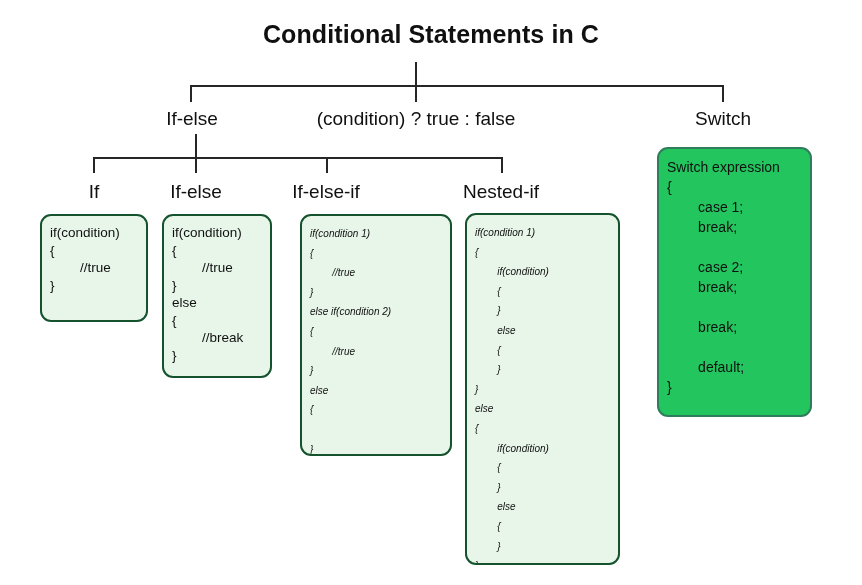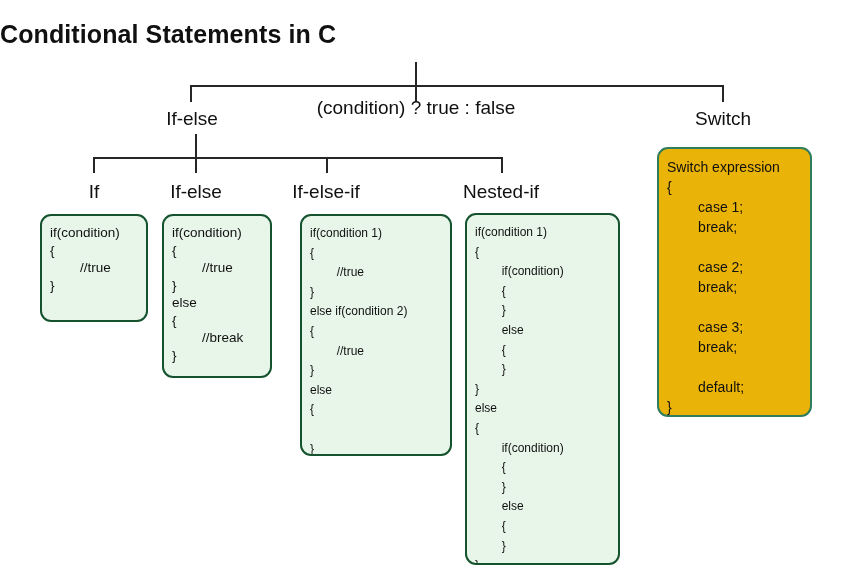--- a/index.html
+++ b/index.html
@@ -20,21 +20,21 @@
     position: absolute;
     inset: 0;
   }
 
   
   .title {
     position: absolute;
     left: 0;
     top: 20px;
     width: 862px;
-    text-align: left;
+    text-align: center;
     font-size: 25px;
     font-weight: bold;
     letter-spacing: .1px;
     color: #101010;
   }
 
   
   .line {
     position: absolute;
     background: #262626;
@@ -60,32 +60,33 @@
     box-sizing: border-box;
     background: #e8f6e9;
     border: 2px solid #14532d;
     border-radius: 11px;
     padding: 8px 8px 6px 8px;
     overflow: hidden;
   }
   .code-box.dark-border {
     border-color: #2f7d5c;
     border-width: 2px;
-    background: #eab308;
+    background: #22c55e;
   }
   .code-line {
     font-family: "Liberation Sans", sans-serif;
     font-size: 13.5px;
     line-height: 17.5px;
     color: #101010;
     white-space: pre;
   }
   .code-box.big .code-line {
-    font-size: 12px;
+    font-size: 10px;
     line-height: 19.6px;
+    font-style: italic;
   }
   .code-box.switch-box .code-line {
     font-size: 14px;
     line-height: 20px;
   }
   .code-line.blank { color: transparent; }
 </style>
 </head>
 <body>
 
@@ -93,21 +94,21 @@
 
   <div class="title">Conditional Statements in C</div>
 
   <div class="line v" style="left:415px; top:62px; height:24px;"></div>
   <div class="line h" style="left:190px; top:85px; width:534px;"></div>
   <div class="line v" style="left:190px; top:85px; height:17px;"></div>
   <div class="line v" style="left:415px; top:85px; height:17px;"></div>
   <div class="line v" style="left:722px; top:85px; height:17px;"></div>
 
   <div class="node-label l2" style="left:136px; top:108px; width:112px;">If-else</div>
-  <div class="node-label l2" style="left:275px; top:97px; width:282px;">(condition) ? true : false</div>
+  <div class="node-label l2" style="left:275px; top:108px; width:282px;">(condition) ? true : false</div>
   <div class="node-label l2" style="left:662px; top:108px; width:122px;">Switch</div>
 
   <div class="line v" style="left:195px; top:134px; height:25px;"></div>
   <div class="line h" style="left:93px; top:157px; width:410px;"></div>
   <div class="line v" style="left:93px; top:157px; height:16px;"></div>
   <div class="line v" style="left:195px; top:157px; height:16px;"></div>
   <div class="line v" style="left:326px; top:157px; height:16px;"></div>
   <div class="line v" style="left:501px; top:157px; height:16px;"></div>
 
   <div class="node-label l3 bold" style="left:48px; top:181px; width:92px;">If</div>
@@ -171,20 +172,19 @@
 
   <div class="code-box switch-box dark-border" id="box-switch" style="left:657px; top:147px; width:155px; height:270px;">
       <div class="code-line">Switch expression</div>
       <div class="code-line">{</div>
       <div class="code-line">        case 1;</div>
       <div class="code-line">        break;</div>
       <div class="code-line blank"> </div>
       <div class="code-line">        case 2;</div>
       <div class="code-line">        break;</div>
       <div class="code-line blank"> </div>
-      <div class="code-line">        case 3;</div>
       <div class="code-line">        break;</div>
       <div class="code-line blank"> </div>
       <div class="code-line">        default;</div>
       <div class="code-line">}</div>
     </div>
 
 </div>
 
 </body></html>

